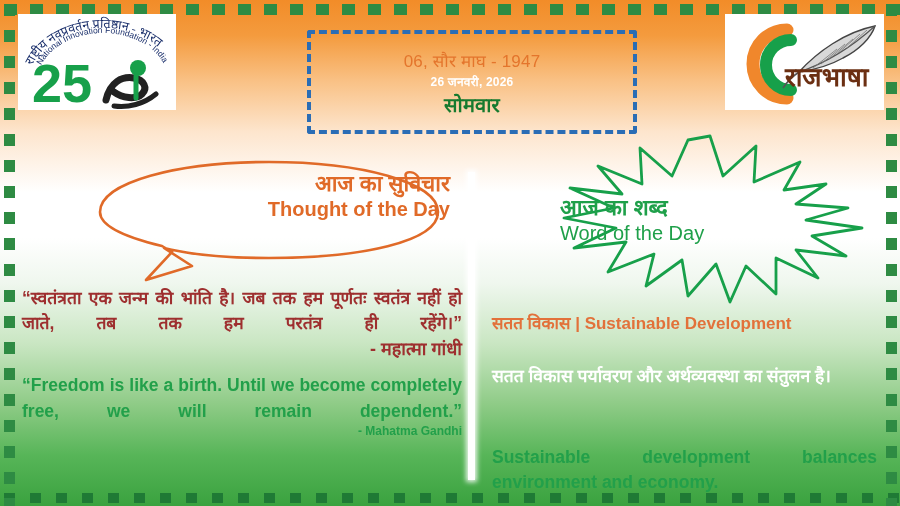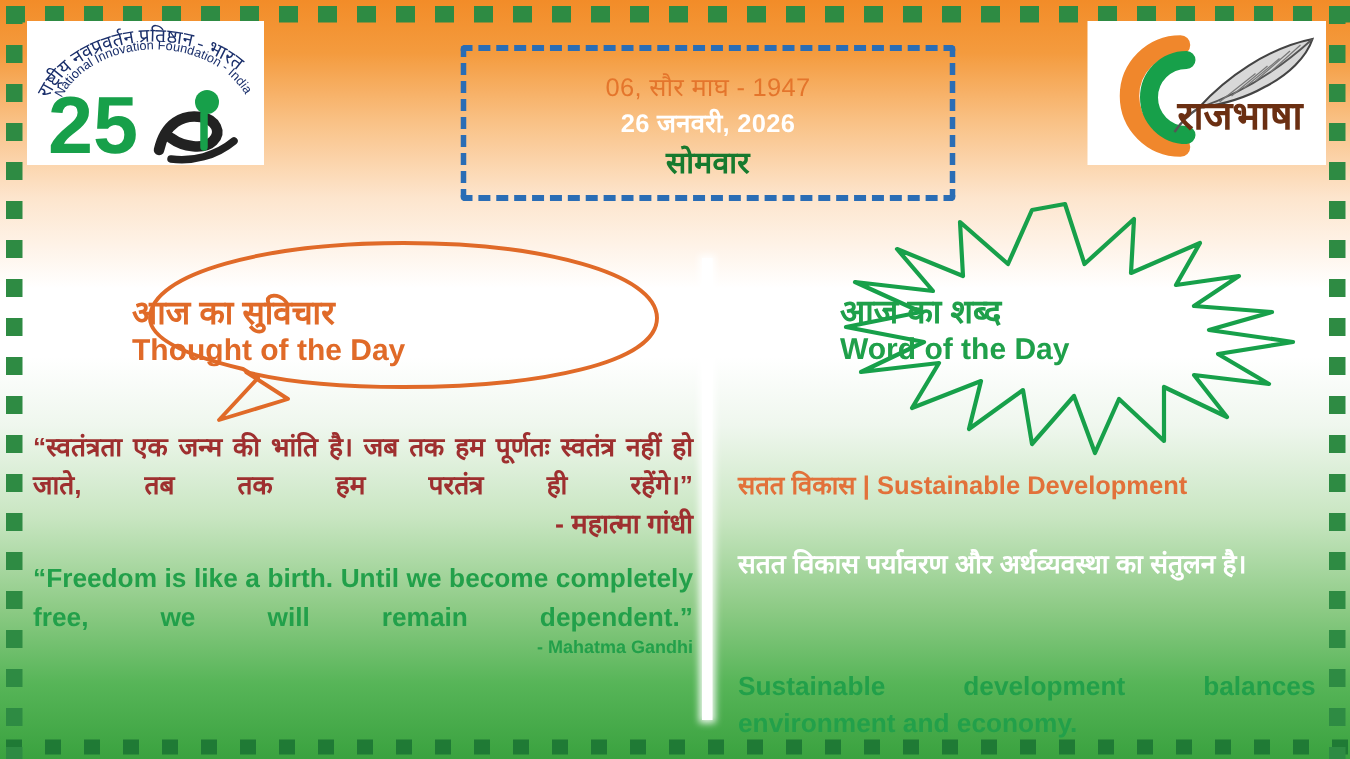--- a/index.html
+++ b/index.html
@@ -106,21 +106,21 @@
     gap: 1px;
     padding-top: 2px;
   }
   #date-saka {
     font-size: 17px;
     font-weight: 400;
     color: #e4752c;
     letter-spacing: .2px;
   }
   #date-greg {
-    font-size: 17px;
+    font-size: 12px;
     font-weight: 700;
     color: #ffffff;
     letter-spacing: .2px;
   }
   #date-weekday {
     font-size: 20px;
     font-weight: 700;
     color: #167a2e;
     letter-spacing: .2px;
   }
@@ -141,22 +141,22 @@
     position: absolute;
     left: 88px;
     top: 158px;
     width: 362px;
     height: 125px;
   }
   #thought-bubble-wrap svg { position: absolute; inset: 0; }
   #thought-head {
     position: absolute;
     left: 0; right: 0;
-    top: 37px;
-    text-align: left;
+    top: 12px;
+    text-align: right;
     line-height: 1.24;
   }
   #thought-head .hi {
     display: block;
     font-size: 22px;
     font-weight: 700;
     color: #e06a28;
   }
   #thought-head .en {
     display: block;
@@ -227,21 +227,21 @@
   }
   #word-head .hi {
     display: block;
     font-size: 22px;
     font-weight: 700;
     color: #1fa04a;
   }
   #word-head .en {
     display: block;
     font-size: 20px;
-    font-weight: 700;
+    font-weight: 400;
     color: #1fa04a;
   }
 
   #word-title {
     position: absolute;
     left: 492px;
     top: 311px;
     width: 392px;
     font-size: 17px;
     font-weight: 700;

